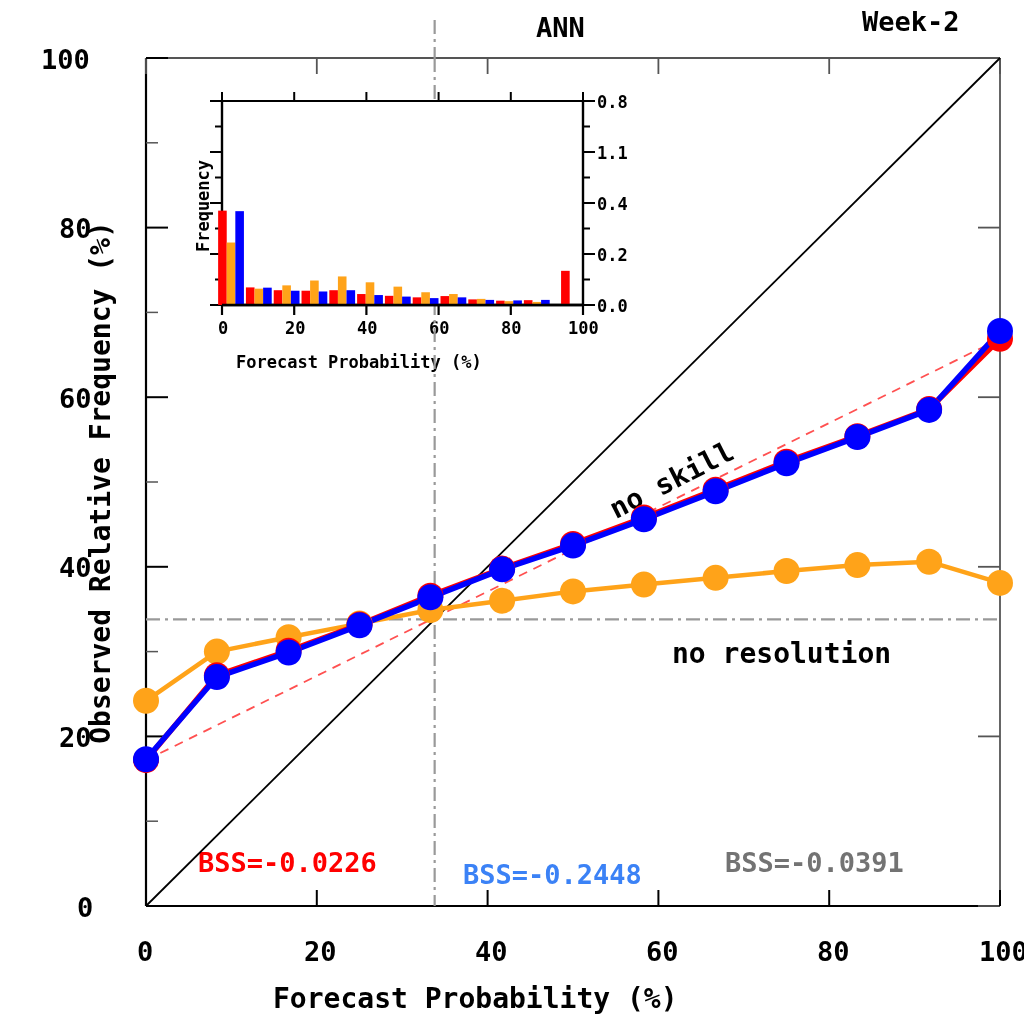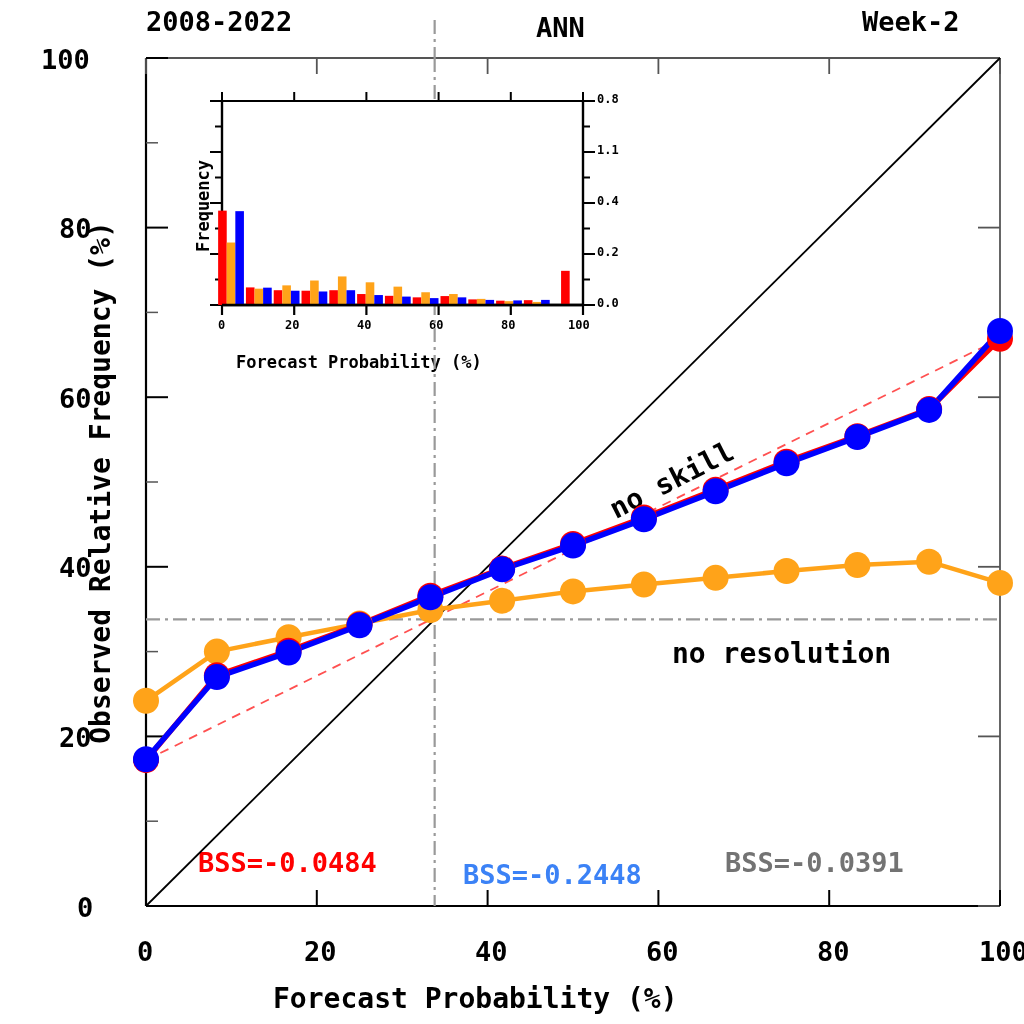--- a/index.html
+++ b/index.html
@@ -2,32 +2,31 @@
 <html><head>
 <meta charset="utf-8">
 <style>
   html,body{margin:0;padding:0;background:#fff;}
   body{width:1024px;height:1024px;font-family:"DejaVu Sans Mono",monospace;}
   #stage{position:relative;width:1024px;height:1024px;overflow:hidden;}
   .txt{position:absolute;white-space:pre;font-weight:bold;color:#000;}
   .hdr{font-size:27px;letter-spacing:0px;}
   .axlab{font-size:28px;}
   .tick{font-size:27px;}
-  .itick{font-size:12px;}
+  .itick{font-size:17px;}
   .ilab{font-size:17px;}
   .annot{font-size:28px;}
   .bss{font-size:27px;}
   svg{position:absolute;left:0;top:0;}
 </style>
 </head>
 <body>
 
 <div id="stage">
 
-  <div class="txt hdr" style="left:146px;top:6px;">2008-2022</div>
   <div class="txt hdr" style="left:536px;top:12px;">ANN</div>
   <div class="txt hdr" style="left:862px;top:6px;text-align:right;">Week-2</div>
 
   <div class="txt axlab" style="left:-200px;top:466px;width:600px;text-align:center;transform:rotate(-90deg);">Observed Relative Frequency (%)</div>
 
   <div class="txt axlab" style="left:273px;top:982px;">Forecast Probability (%)</div>
 
   <div class="txt tick" style="left:41px;top:44px;">100</div>
   <div class="txt tick" style="left:59px;top:213px;">80</div>
   <div class="txt tick" style="left:59px;top:383px;">60</div>
@@ -38,21 +37,21 @@
   <div class="txt tick" style="left:137px;top:936px;">0</div>
   <div class="txt tick" style="left:304px;top:936px;">20</div>
   <div class="txt tick" style="left:475px;top:936px;">40</div>
   <div class="txt tick" style="left:646px;top:936px;">60</div>
   <div class="txt tick" style="left:817px;top:936px;">80</div>
   <div class="txt tick" style="left:979px;top:936px;">100</div>
 
   <div class="txt annot" style="left:604px;top:496px;transform:rotate(-27deg);transform-origin:left top;">no skill</div>
   <div class="txt annot" style="left:672px;top:637px;">no resolution</div>
 
-  <div class="txt bss" style="left: 198px; top: 847px; color: rgb(255, 0, 0);">BSS=-0.0484</div>
+  <div class="txt bss" style="left: 198px; top: 847px; color: rgb(255, 0, 0);">BSS=-0.0226</div>
   <div class="txt bss" style="left: 463px; top: 859px; color: #3b82f6;">BSS=-0.2448</div>
   <div class="txt bss" style="left: 725px; top: 847px; color: #737373;">BSS=-0.0391</div>
 
   <div class="txt ilab" style="left:108px;top:196px;width:190px;text-align:center;transform:rotate(-90deg);">Frequency</div>
   <div class="txt ilab" style="left:236px;top:352px;">Forecast Probability (%)</div>
 
   <div class="txt itick" style="left:218px;top:318px;">0</div>
   <div class="txt itick" style="left:285px;top:318px;">20</div>
   <div class="txt itick" style="left:357px;top:318px;">40</div>
   <div class="txt itick" style="left:429px;top:318px;">60</div>

